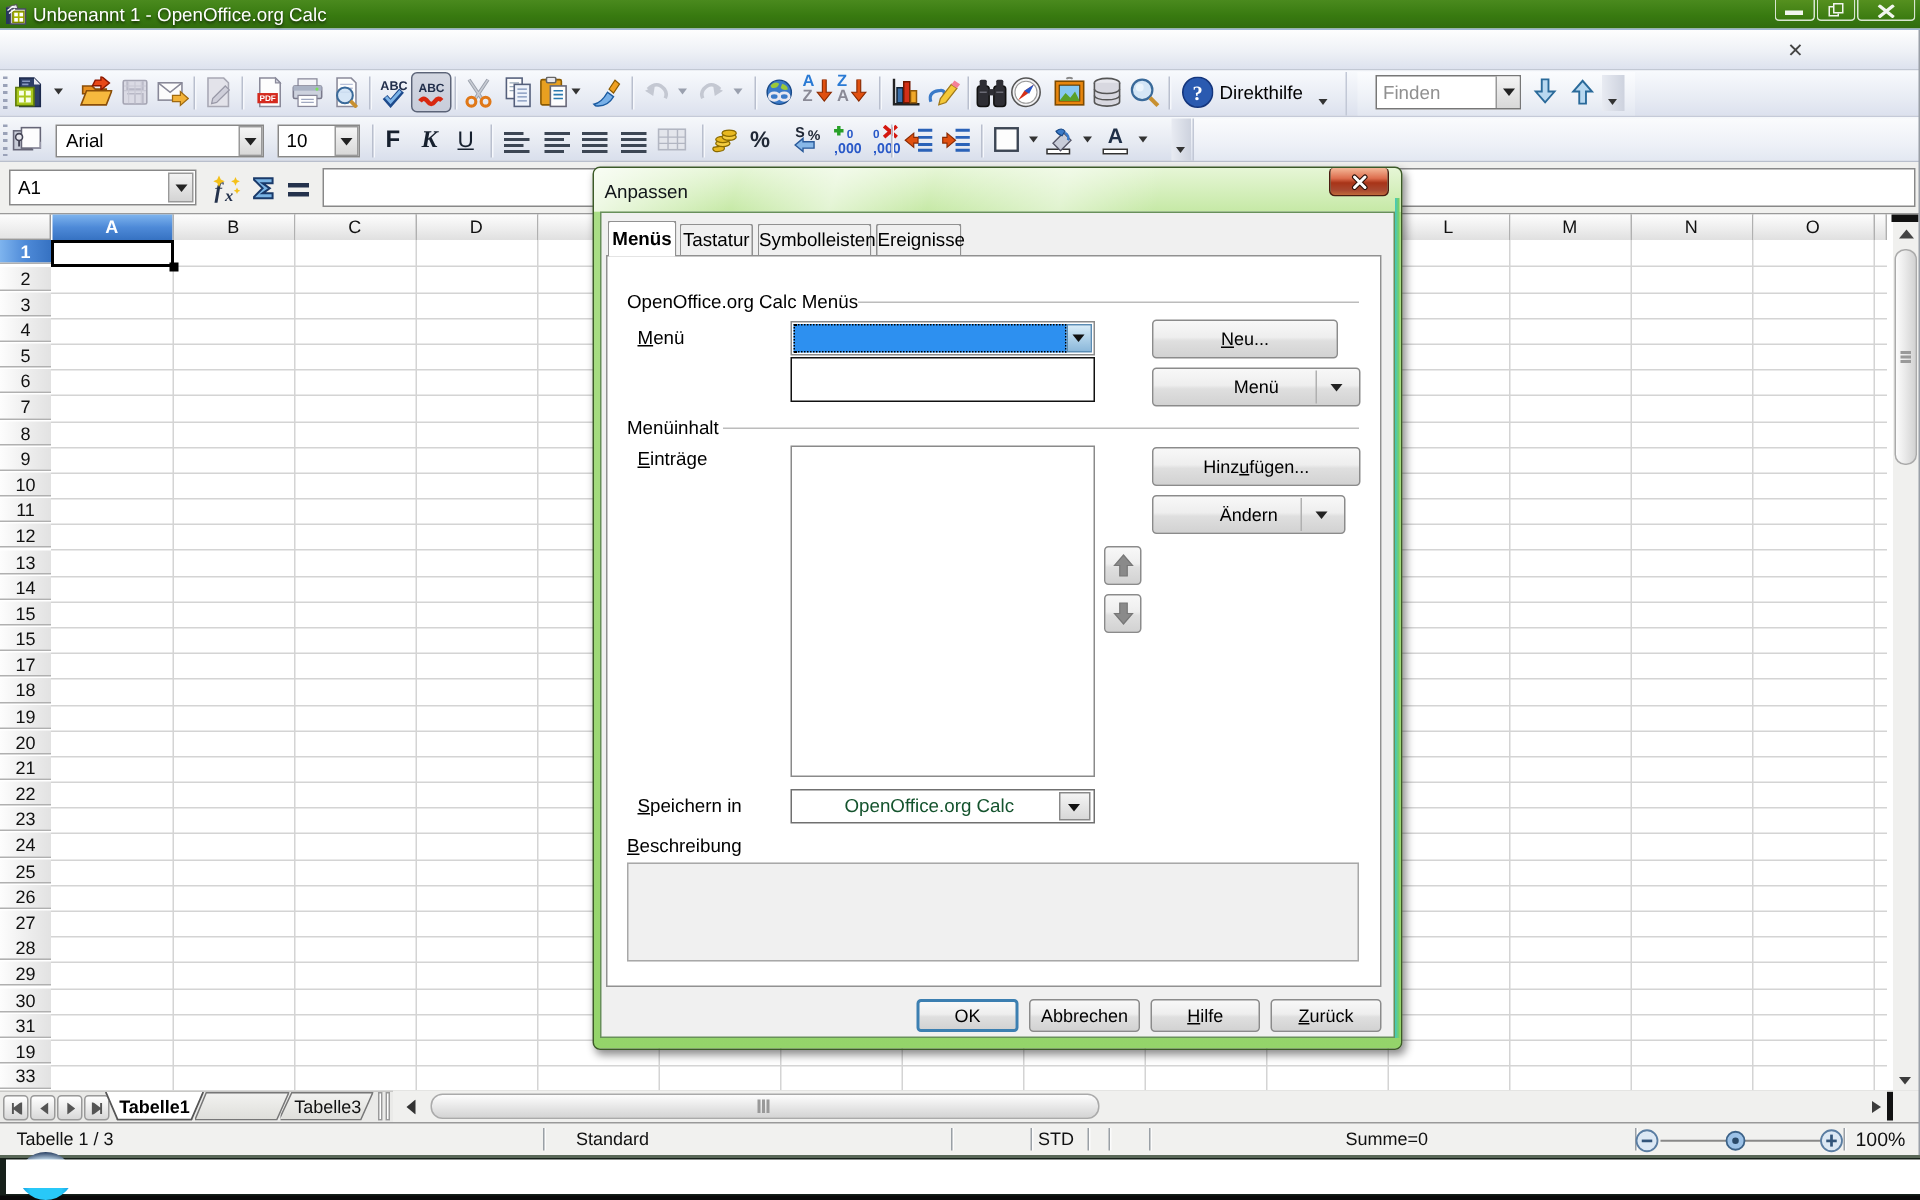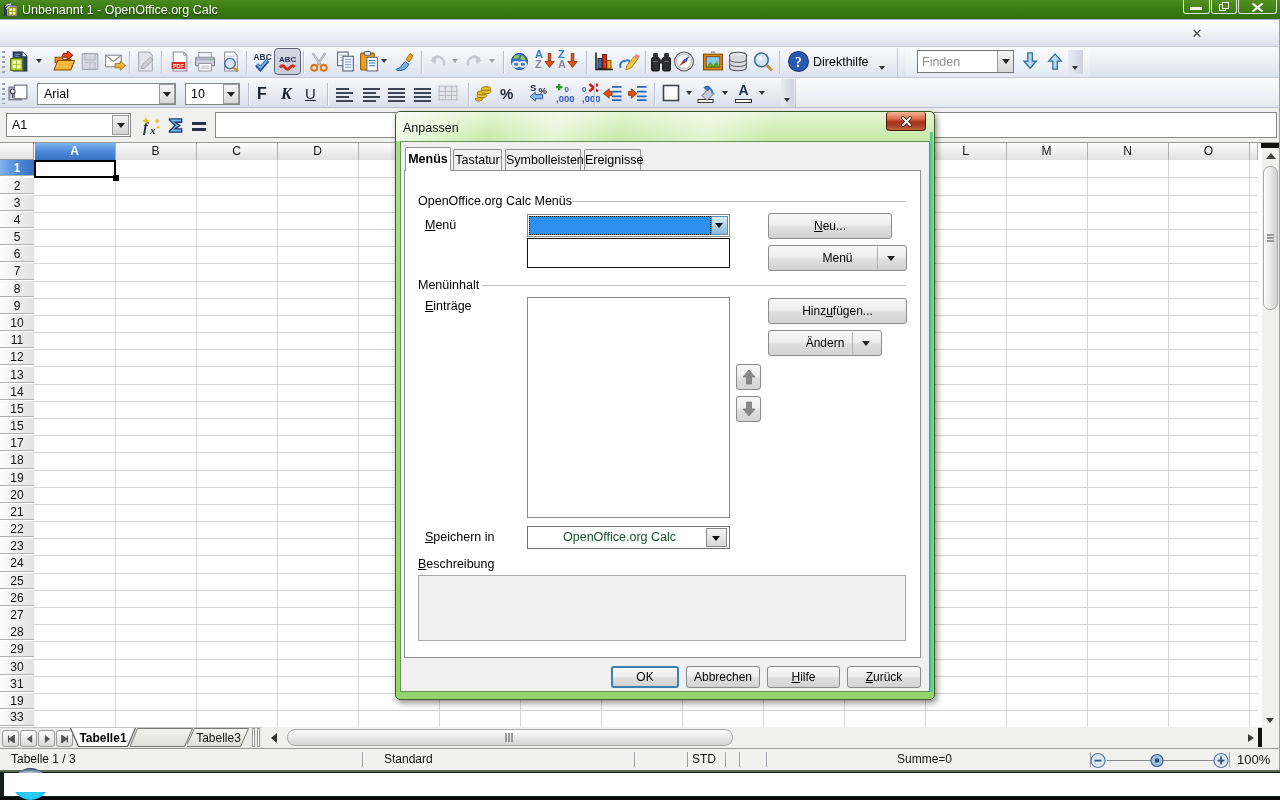--- a/index.html
+++ b/index.html
@@ -583,21 +583,21 @@
 <div class="ab" style="left:527px;top:238px;width:203px;height:30px;background:#fff;border:1px solid #111;"></div>
 
 <div class="btn" style="left:768px;top:213px;width:124px;height:26px;line-height:24px;"><u>N</u>eu...</div>
 <div class="btn" style="left:768px;top:245px;width:139px;height:26px;line-height:24px;">Menü<span style="position:absolute;right:28px;top:1px;height:22px;width:1px;background:#b0b0b0;"></span><span style="position:absolute;right:11px;top:10px;width:0;height:0;border-left:4px solid transparent;border-right:4px solid transparent;border-top:5px solid #222;"></span></div>
 
 <div class="ab" style="left:418px;top:278px;font-size:12.5px;color:#000;">Menüinhalt</div>
 <div class="ab" style="left:482px;top:285px;width:424px;height:1px;background:#bcbcbc;"></div>
 <div class="ab" style="left:425px;top:299px;font-size:12.5px;color:#000;"><u>E</u>inträge</div>
 <div class="ab" style="left:527px;top:297px;width:203px;height:221px;background:#fff;border:1px solid #8a8a8a;"></div>
 <div class="btn" style="left:768px;top:298px;width:139px;height:26px;line-height:24px;">Hinz<u>u</u>fügen...</div>
-<div class="btn" style="left:768px;top:330px;width:114px;height:26px;line-height:24px;">Ändern<span style="position:absolute;right:28px;top:1px;height:22px;width:1px;background:#b0b0b0;"></span><span style="position:absolute;right:11px;top:10px;width:0;height:0;border-left:4px solid transparent;border-right:4px solid transparent;border-top:5px solid #222;"></span></div>
+<div class="btn" style="left:768px;top:330px;width:129px;height:26px;line-height:24px;">Ändern<span style="position:absolute;right:28px;top:1px;height:22px;width:1px;background:#b0b0b0;"></span><span style="position:absolute;right:11px;top:10px;width:0;height:0;border-left:4px solid transparent;border-right:4px solid transparent;border-top:5px solid #222;"></span></div>
 
 <div class="btn" style="left:736px;top:364px;width:25px;height:26px;"></div>
 <svg class="ab" style="left:742px;top:369px" width="14" height="16" viewBox="0 0 14 16">
     <path d="M7 1 l6 7 h-3.5 v7 h-5 v-7 h-3.5 z" fill="#8a8a8a" stroke="#777" stroke-width="0.8"></path>
   </svg>
 <div class="btn" style="left:736px;top:396px;width:25px;height:26px;"></div>
 <svg class="ab" style="left:742px;top:401px" width="14" height="16" viewBox="0 0 14 16">
     <path d="M7 15 l6 -7 h-3.5 v-7 h-5 v7 h-3.5 z" fill="#8a8a8a" stroke="#777" stroke-width="0.8"></path>
   </svg>
 

